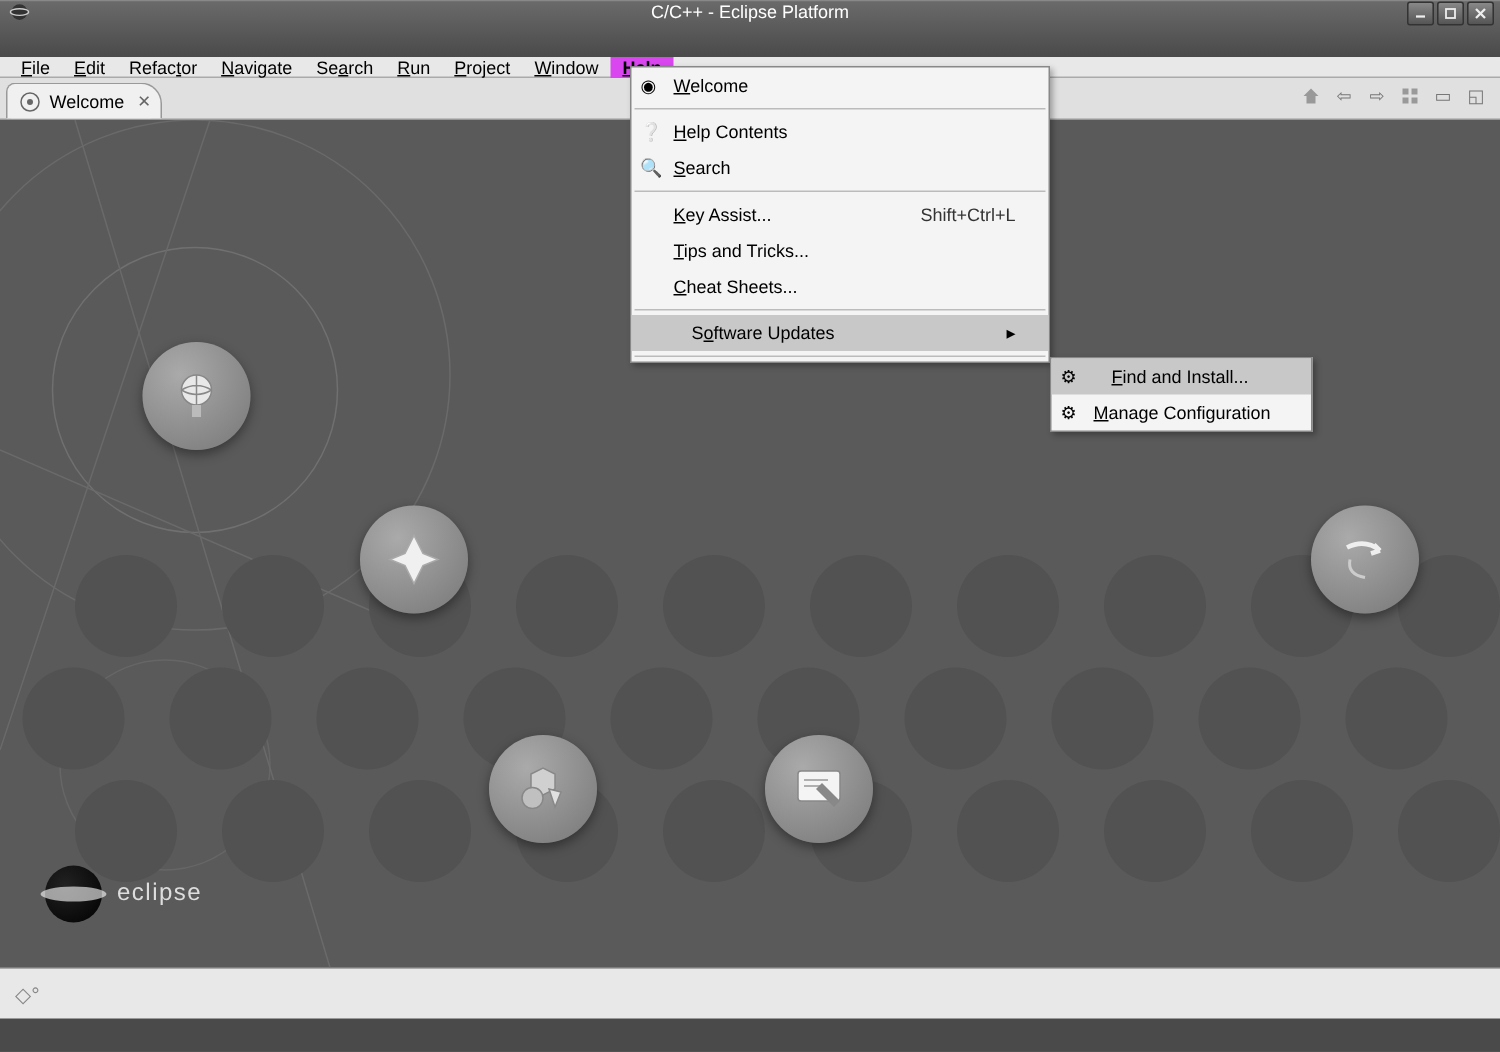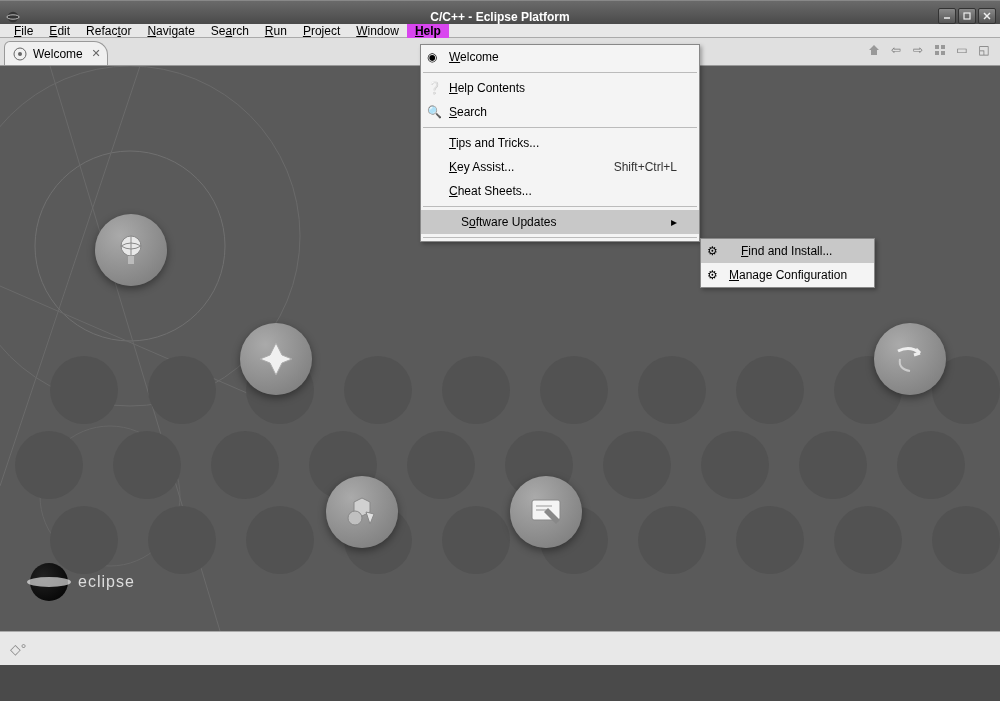--- a/index.html
+++ b/index.html
@@ -1,18 +1,18 @@
 <!DOCTYPE html>
 <html><head>
 <meta charset="utf-8">
 <style>
 * { margin: 0; padding: 0; box-sizing: border-box; }
 body { font-family: sans-serif; font-size: 12px; width: 1000px; height: 701px; overflow: hidden; background: #4a4a4a; }
 
-.titlebar { height: 24px; background: linear-gradient(#6a6a6a, #4a4a4a); display: flex; align-items: flex-end; justify-content: center; position: relative; color: #fff; font-weight: bold; border-top: 1px solid #888; }
+.titlebar { height: 38px; background: linear-gradient(#6a6a6a, #4a4a4a); display: flex; align-items: flex-start; justify-content: center; position: relative; color: #fff; font-weight: normal; border-top: 1px solid #888; }
 .titlebar-icon { position: absolute; left: 6px; width: 14px; height: 14px; }
 .titlebar-controls { position: absolute; right: 4px; display: flex; gap: 2px; }
 .titlebar-btn { width: 18px; height: 16px; background: linear-gradient(#888,#555); border: 1px solid #333; border-radius: 2px; display: flex; align-items: center; justify-content: center; color: #eee; }
 
 .menubar { height: 14px; background: #e8e8e8; display: flex; align-items: center; padding: 0 6px; border-bottom: 1px solid #aaa; }
 .menu-item { padding: 3px 8px; cursor: default; }
 .menu-item:hover, .menu-item.open { background: #d946ef; font-weight: bold; }
 .menu-item .u { text-decoration: underline; }
 
 .tabbar { height: 28px; background: #e0e0e0; display: flex; align-items: flex-end; padding-left: 4px; position: relative; border-bottom: 1px solid #999; }
@@ -223,25 +223,25 @@
     <div class="dd-item">
       <span class="icon">❔</span>
       <span><span class="u">H</span>elp Contents</span>
     </div>
     <div class="dd-item">
       <span class="icon">🔍</span>
       <span><span class="u">S</span>earch</span>
     </div>
     <div class="dd-sep"></div>
     <div class="dd-item">
-      <span><span class="u">T</span>ips and Tricks...</span>
-    </div>
-    <div class="dd-item">
       <span><span class="u">K</span>ey Assist...</span>
       <span class="shortcut">Shift+Ctrl+L</span>
+    </div>
+    <div class="dd-item">
+      <span><span class="u">T</span>ips and Tricks...</span>
     </div>
     <div class="dd-item">
       <span><span class="u">C</span>heat Sheets...</span>
     </div>
     <div class="dd-sep"></div>
     <div class="dd-item highlighted">
       <span>S<span class="u">o</span>ftware Updates</span>
       <span class="arrow">▸</span>
     </div>
     <div class="dd-sep"></div>

